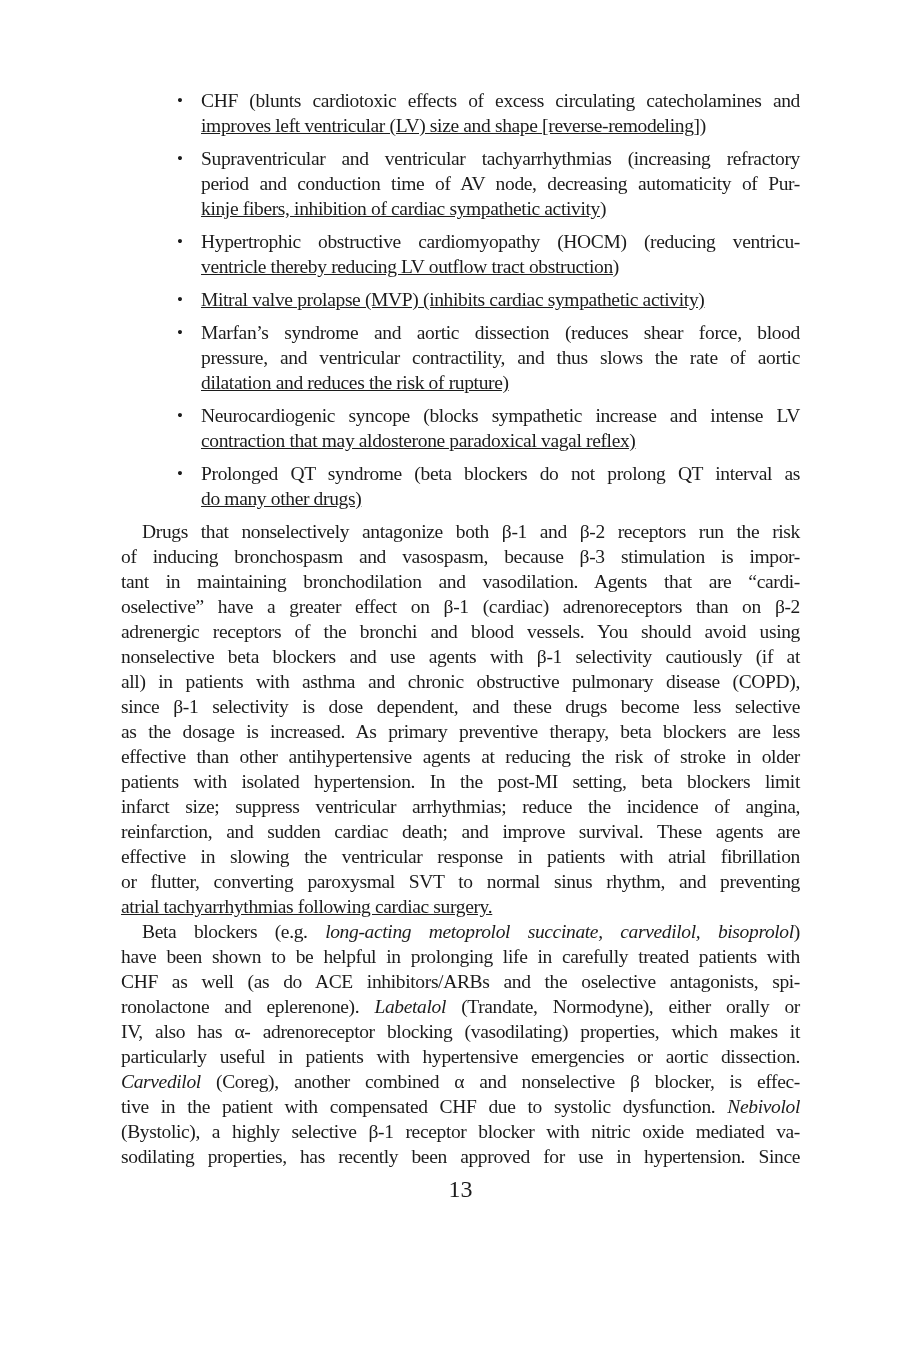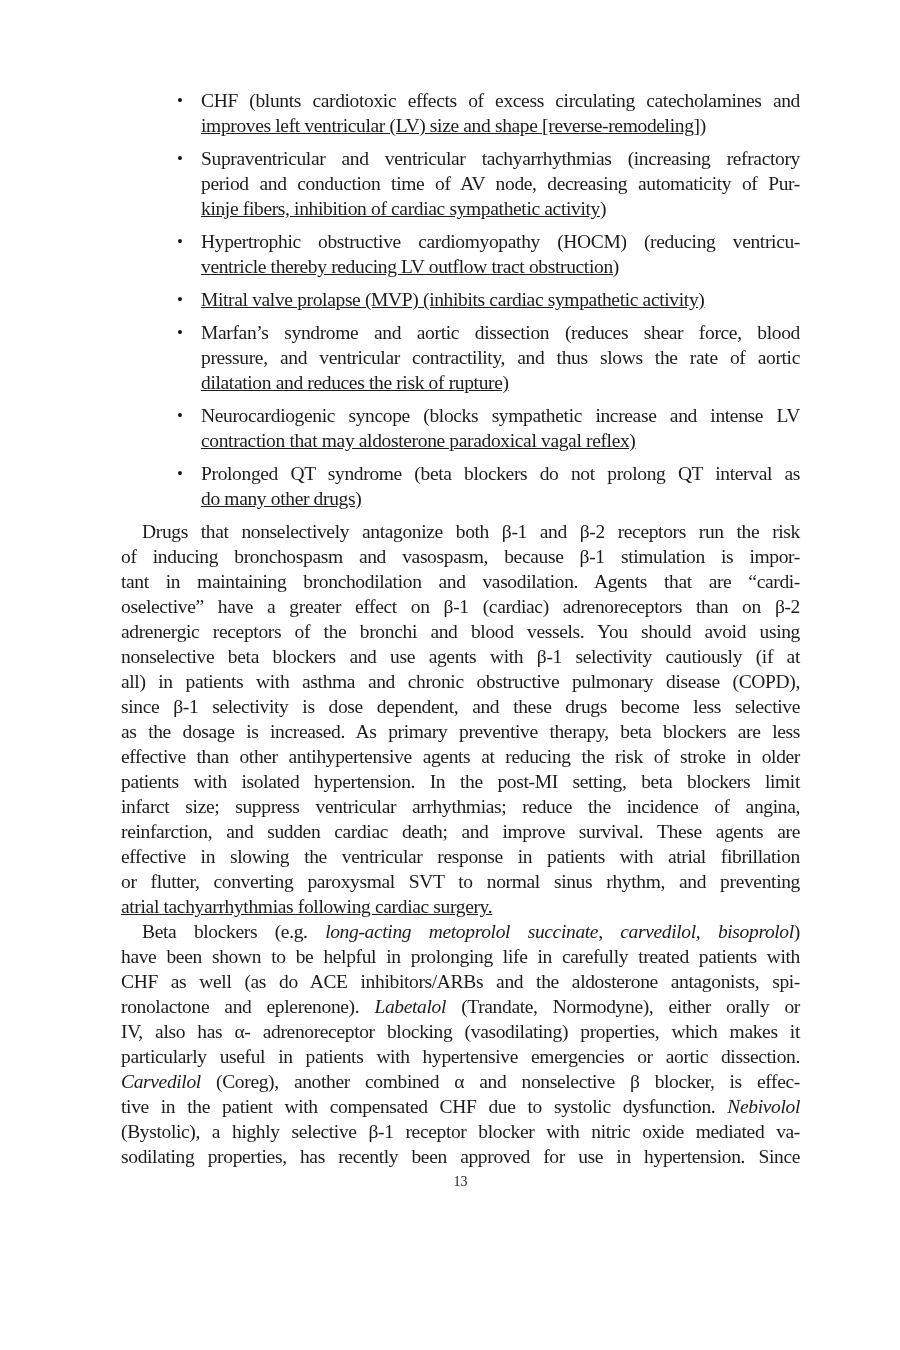--- a/index.html
+++ b/index.html
@@ -50,23 +50,24 @@
   .line.first {
     text-indent: 21px;
   }
   .paragraphs {
     margin-top: 4px;
   }
   .par {
     margin: 0;
   }
   .pagenum {
+    margin-top: 8px;
     text-align: right;
     text-align-last: center;
-    font-size: 14px;
+    font-size: 24px;
     letter-spacing: 0;
   }
   i {
   }
 </style>
 </head>
 <body>
 
 <div class="page">
   <div class="content">
@@ -104,40 +105,40 @@
         </div>
         <div class="bullet-item">
           <span class="marker">•</span>
           <div class="line">Prolonged QT syndrome (beta blockers do not prolong QT interval as</div>
           <div class="line last">do many other drugs)</div>
         </div>
       </div>
     <div class="paragraphs" id="paragraphs">
         <div class="par">
           <div class="line first">Drugs that nonselectively antagonize both β-1 and β-2 receptors run the risk</div>
-          <div class="line">of inducing bronchospasm and vasospasm, because β-1 stimulation is impor-</div>
+          <div class="line">of inducing bronchospasm and vasospasm, because β-3 stimulation is impor-</div>
           <div class="line">tant in maintaining bronchodilation and vasodilation. Agents that are “cardi-</div>
           <div class="line">oselective” have a greater effect on β-1 (cardiac) adrenoreceptors than on β-2</div>
           <div class="line">adrenergic receptors of the bronchi and blood vessels. You should avoid using</div>
           <div class="line">nonselective beta blockers and use agents with β-1 selectivity cautiously (if at</div>
           <div class="line">all) in patients with asthma and chronic obstructive pulmonary disease (COPD),</div>
           <div class="line">since β-1 selectivity is dose dependent, and these drugs become less selective</div>
           <div class="line">as the dosage is increased. As primary preventive therapy, beta blockers are less</div>
           <div class="line">effective than other antihypertensive agents at reducing the risk of stroke in older</div>
           <div class="line">patients with isolated hypertension. In the post-MI setting, beta blockers limit</div>
           <div class="line">infarct size; suppress ventricular arrhythmias; reduce the incidence of angina,</div>
           <div class="line">reinfarction, and sudden cardiac death; and improve survival. These agents are</div>
           <div class="line">effective in slowing the ventricular response in patients with atrial fibrillation</div>
           <div class="line">or flutter, converting paroxysmal SVT to normal sinus rhythm, and preventing</div>
           <div class="line last">atrial tachyarrhythmias following cardiac surgery.</div>
         </div>
         <div class="par">
           <div class="line first">Beta blockers (e.g. <i>long-acting metoprolol succinate, carvedilol, bisoprolol</i>)</div>
           <div class="line">have been shown to be helpful in prolonging life in carefully treated patients with</div>
-          <div class="line">CHF as well (as do ACE inhibitors/ARBs and the aldosterone antagonists, spi-</div>
+          <div class="line">CHF as well (as do ACE inhibitors/ARBs and the oselective antagonists, spi-</div>
           <div class="line">ronolactone and eplerenone). <i>Labetalol</i> (Trandate, Normodyne), either orally or</div>
           <div class="line">IV, also has α- adrenoreceptor blocking (vasodilating) properties, which makes it</div>
           <div class="line">particularly useful in patients with hypertensive emergencies or aortic dissection.</div>
           <div class="line"><i>Carvedilol</i> (Coreg), another combined α and nonselective β blocker, is effec-</div>
           <div class="line">tive in the patient with compensated CHF due to systolic dysfunction. <i>Nebivolol</i></div>
           <div class="line">(Bystolic), a highly selective β-1 receptor blocker with nitric oxide mediated va-</div>
           <div class="line">sodilating properties, has recently been approved for use in hypertension. Since</div>
         </div>
       </div>
     <div class="pagenum">13</div>

